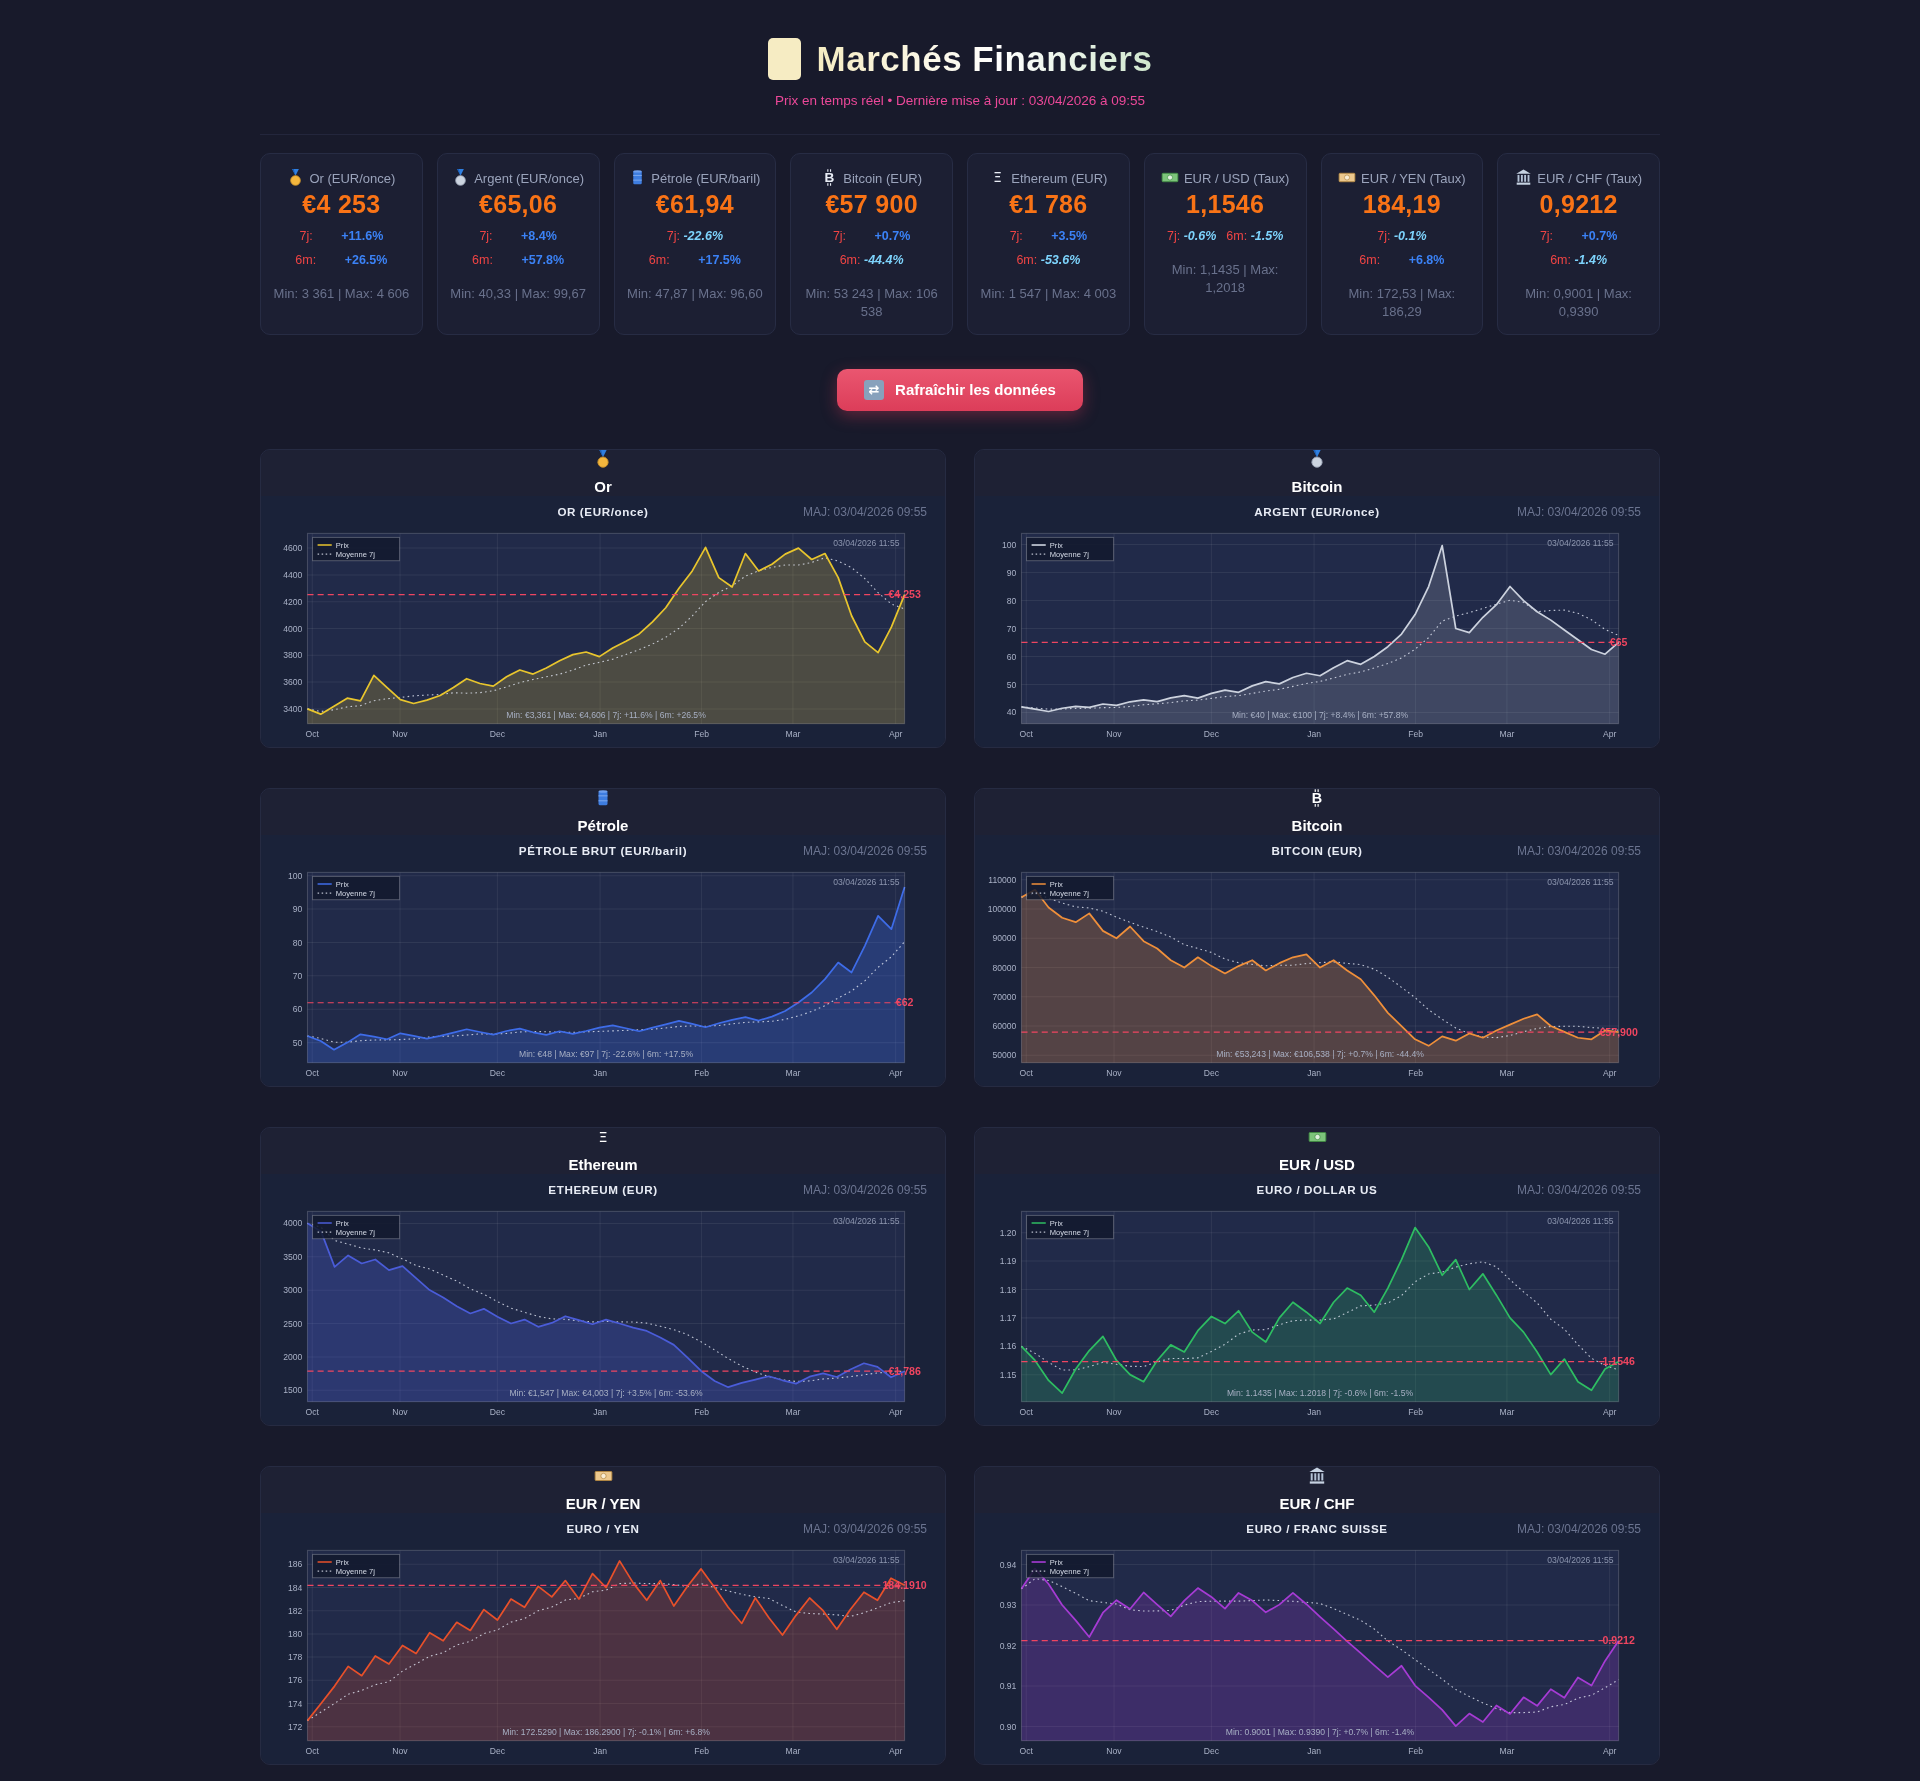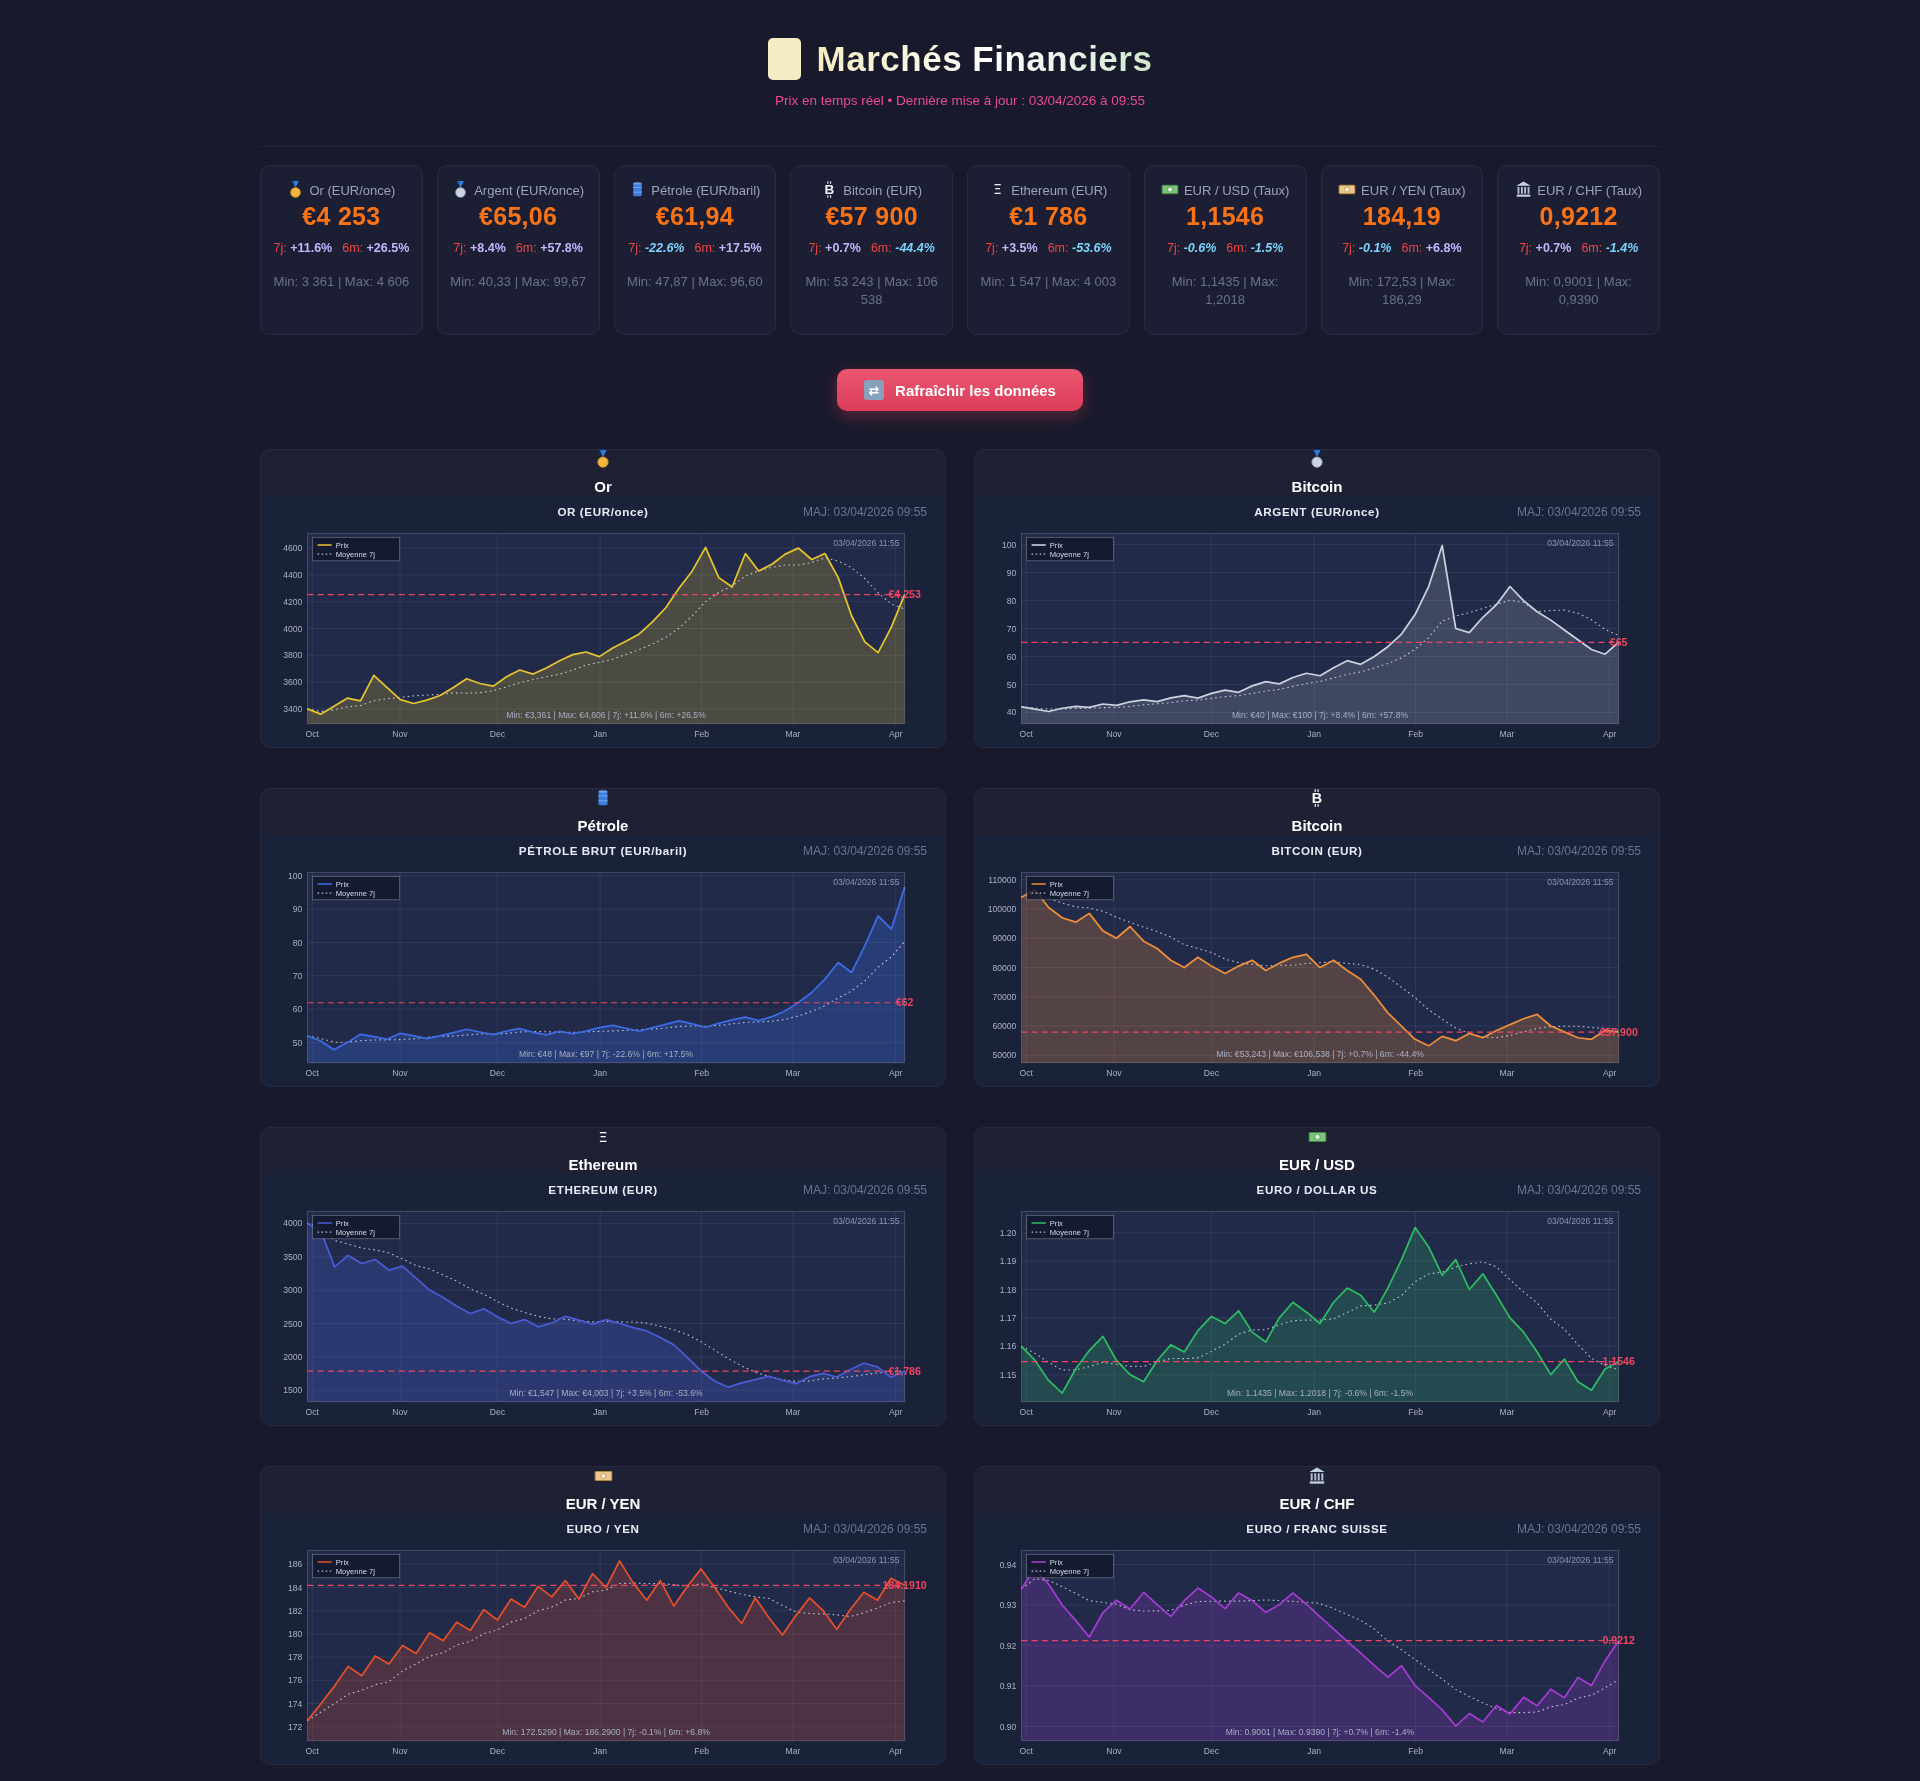--- a/index.html
+++ b/index.html
@@ -6,42 +6,42 @@
   html,body { margin:0; padding:0; }
   body {
     width:1920px; min-height:1781px;
     background:#181a2b;
     font-family:"Liberation Sans","DejaVu Sans",sans-serif;
     color:#e8ecf5;
   }
   .wrap { width:1400px; margin:0 auto; }
 
   
-  .header { text-align:center; padding-top:38px; padding-bottom:38px; border-bottom:1px solid #23263c; }
+  .header { text-align:center; padding-top:38px; padding-bottom:26px; border-bottom:1px solid #23263c; }
   .title-row { display:flex; align-items:center; justify-content:center; gap:16px; }
   .title-emoji { width:33px; height:42px; background:#f6ecc3; border-radius:5px; flex:0 0 auto; }
   h1.page-title {
     margin:0; font-size:35px; font-weight:bold; letter-spacing:0.5px;
     background:linear-gradient(90deg,#f5ecc2 0%,#ffffff 55%,#cfe6cd 100%);
     -webkit-background-clip:text; background-clip:text; color:transparent;
   }
   .subtitle { margin-top:13px; font-size:13.5px; color:#ec4899; }
 
   
   .cards { display:grid; grid-template-columns:repeat(8,1fr); gap:14px; margin-top:18px; }
   .card {
     background:#1c1f33; border:1px solid #272c44; border-radius:10px;
     padding:15px 9px 13px; text-align:center; min-height:170px;
   }
   .card-title { font-size:13px; color:#9aa3bb; line-height:1.35; }
   .card-value { font-size:25px; font-weight:bold; color:#f97316; margin-top:2px; letter-spacing:0.3px; }
   .card-changes { margin-top:10px; font-size:12.5px; display:flex; justify-content:center; gap:10px; flex-wrap:wrap; }
   .card-changes .lbl { color:#ef4444; }
   .chg { font-weight:bold; }
-  .chg.up { color:#c4b5fd; }
+  .chg.up { color:#3b82f6;margin-left:25px; }
   .chg.down { color:#7dd3fc;font-style:italic; }
   .card-minmax { margin-top:18px; font-size:13px; color:#69718c; line-height:1.4; }
   .ic { display:inline-flex; vertical-align:-3px; margin-right:5px; }
 
   
   .btn-row { text-align:center; margin:34px 0 38px; }
   .refresh-btn {
     display:inline-flex; align-items:center; gap:11px;
     background:linear-gradient(180deg,#ea5670,#dc3d59);
     color:#fff; font-weight:bold; font-size:15px;

